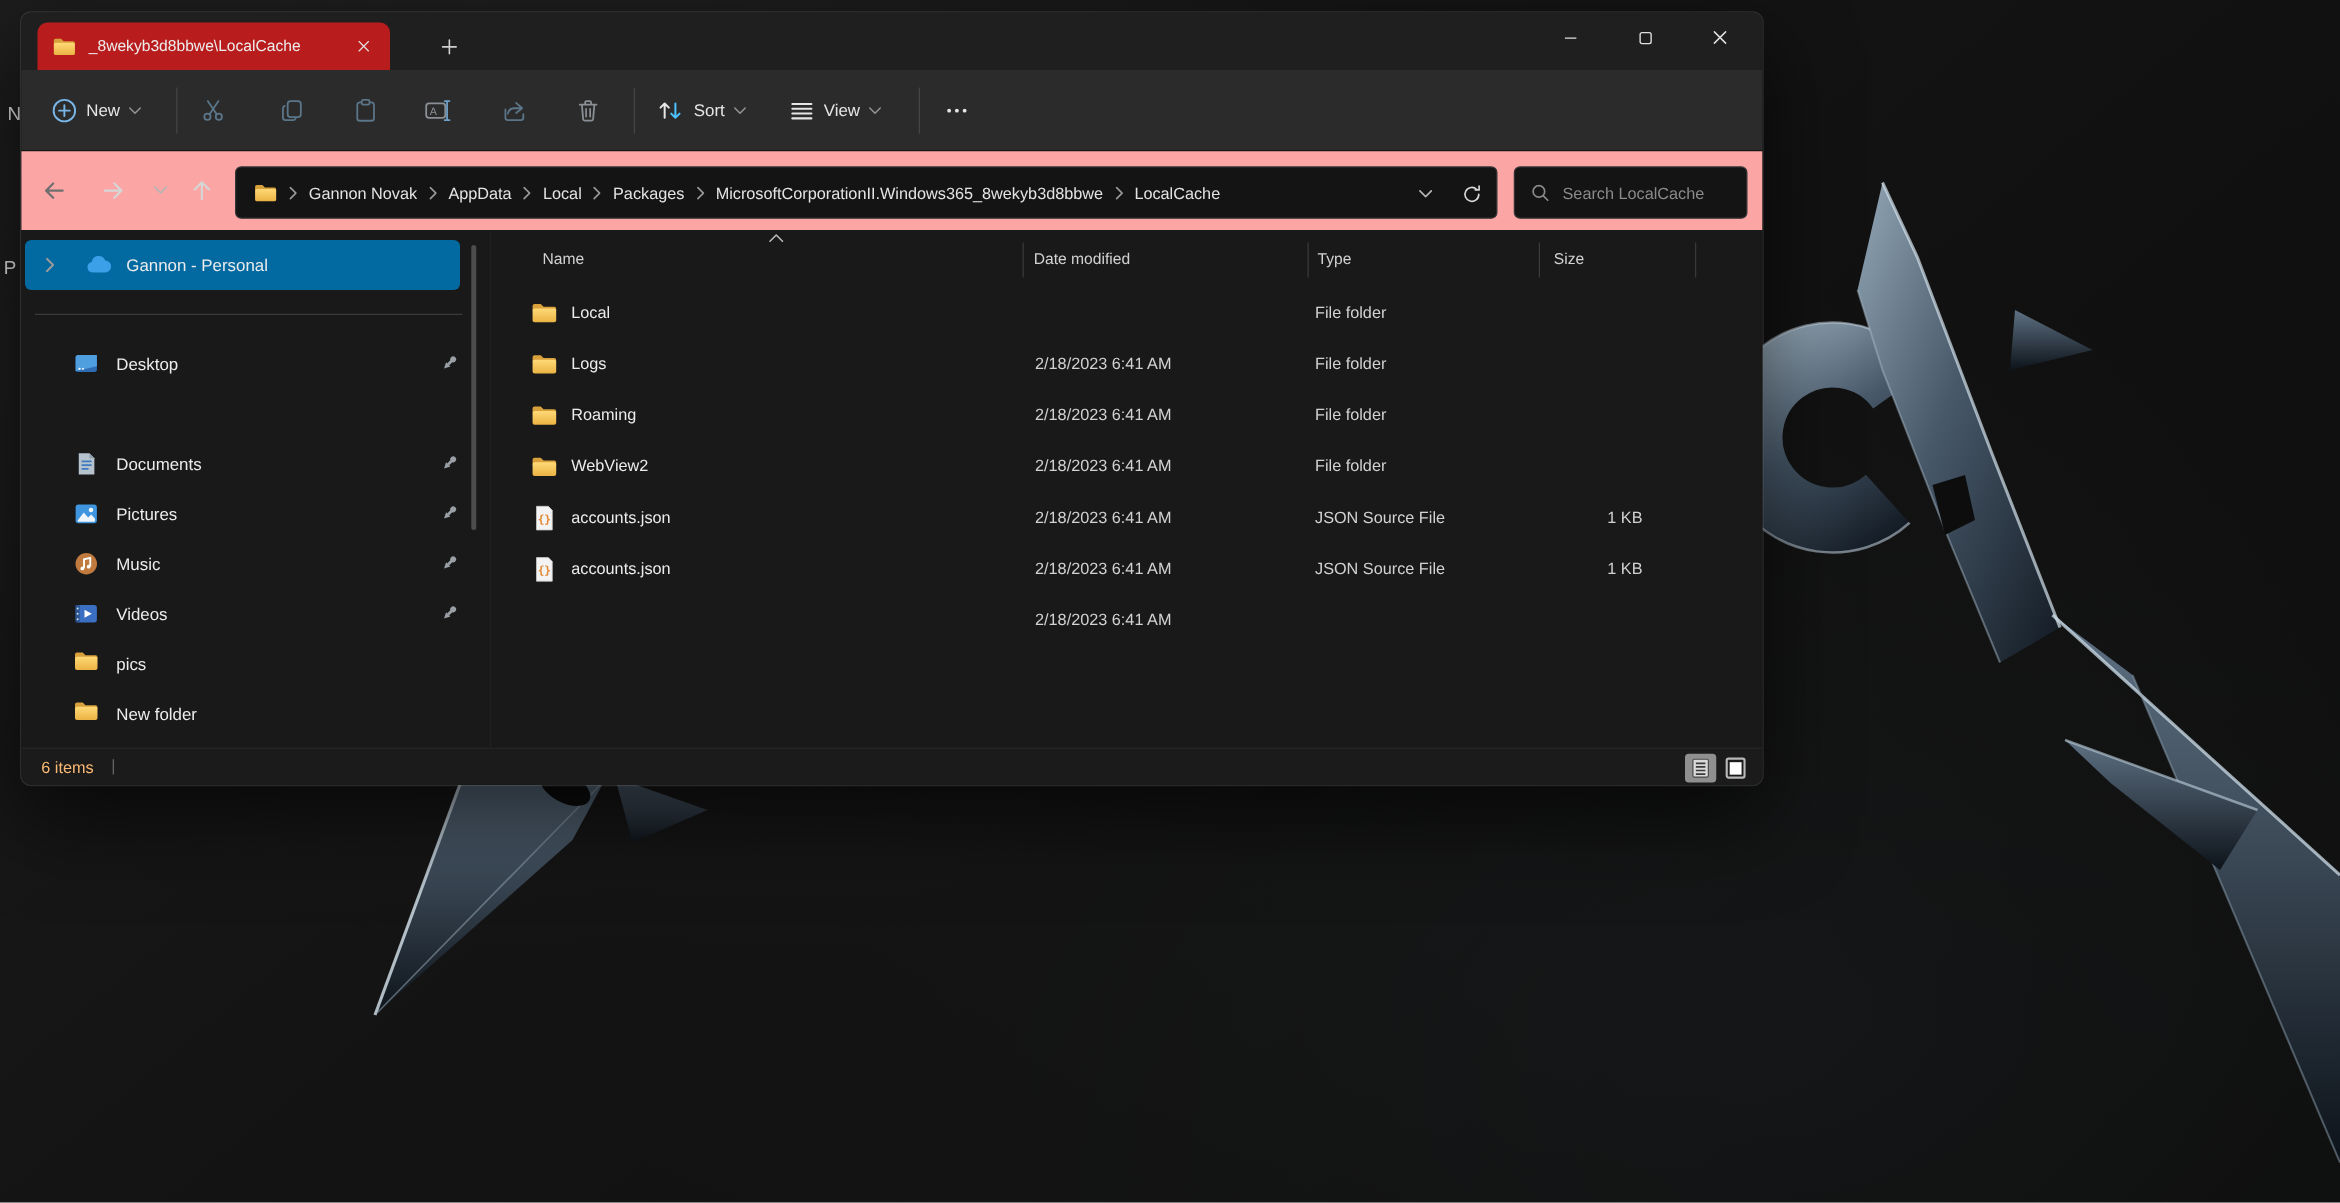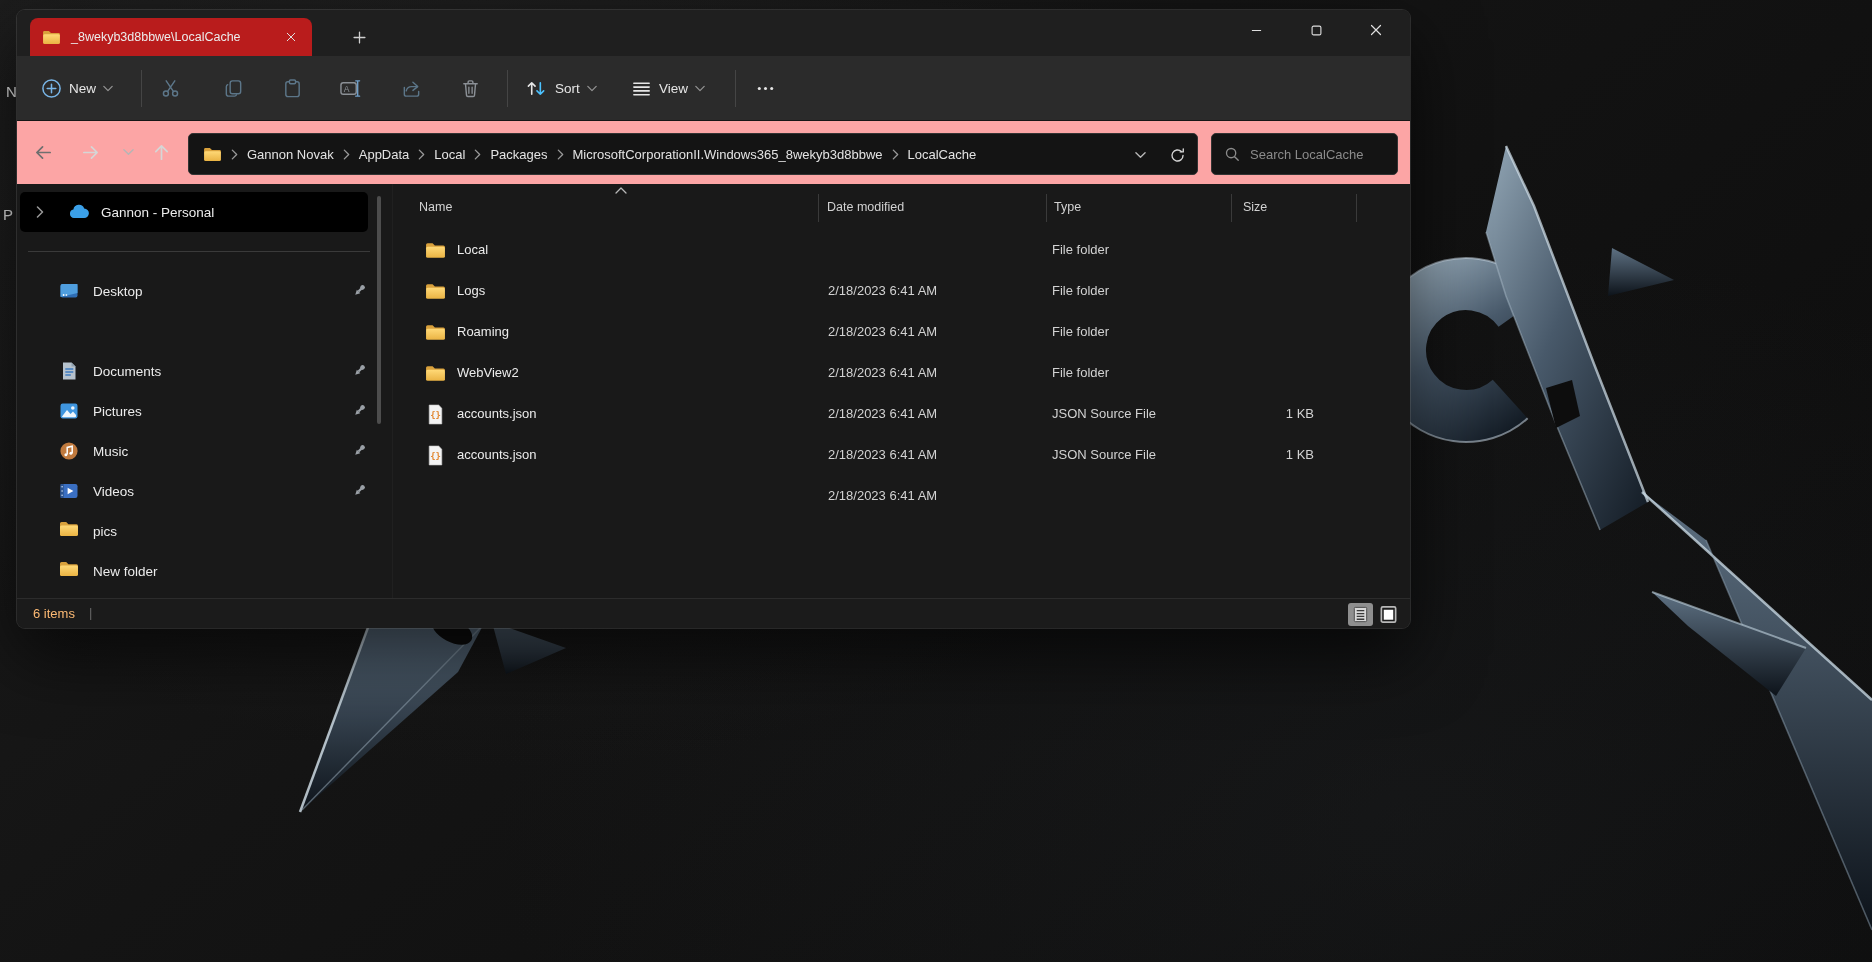--- a/index.html
+++ b/index.html
@@ -67,21 +67,21 @@
   }
   #searchbox input::placeholder { color:#8b8b8b; }
 
   
   #content { position:absolute; left:0; top:174px; width:100%; height:414px; background:#191919; }
 
   
   #sidebar { position:absolute; left:0; top:0; width:375px; height:100%; }
   #profile-row {
     position:absolute; left:3px; top:8px; width:348px; height:40px;
-    background:#000000; border-radius:5px; display:flex; align-items:center;
+    background:#0369a1; border-radius:5px; display:flex; align-items:center;
   }
   #profile-row .label { font-size:13.5px; }
   #sidebar-divider { position:absolute; left:11px; top:67px; width:342px; height:1px; background:#3a3a3a; }
   .side-item { position:absolute; left:3px; width:348px; height:40px; display:flex; align-items:center; border-radius:5px; }
   .side-item .s-icon { position:absolute; left:39px; width:20px; height:20px; display:flex; }
   .side-item .label { position:absolute; left:73px; font-size:13.5px; color:#ececec; }
   .side-item .pin { position:absolute; left:332px; top:12px; }
   #sidebar-scrollbar { position:absolute; left:360px; top:12px; width:4px; height:228px; background:#4d4d4d; border-radius:2px; }
 
   
@@ -594,21 +594,21 @@
       </div>
 
       <div id="sidebar-scrollbar"></div>
     </div>
 
     <div id="filelist">
       <div id="list-header">
         <svg class="abs" style="left:222px; top:-3px;" width="12" height="7">
             <use href="#ic-caret-up"></use>
           </svg>
-        <span class="hdr-label" style="left:26px;">Name</span>
+        <span class="hdr-label" style="left:41px;">Name</span>
         <div class="hdr-sep" style="left:425px;"></div>
         <span class="hdr-label" style="left:434px;">Date modified</span>
         <div class="hdr-sep" style="left:653px;"></div>
         <span class="hdr-label" style="left:661px;">Type</span>
         <div class="hdr-sep" style="left:838px;"></div>
         <span class="hdr-label" style="left:850px;">Size</span>
         <div class="hdr-sep" style="left:963px;"></div>
       </div>
 
       <div id="rows">

